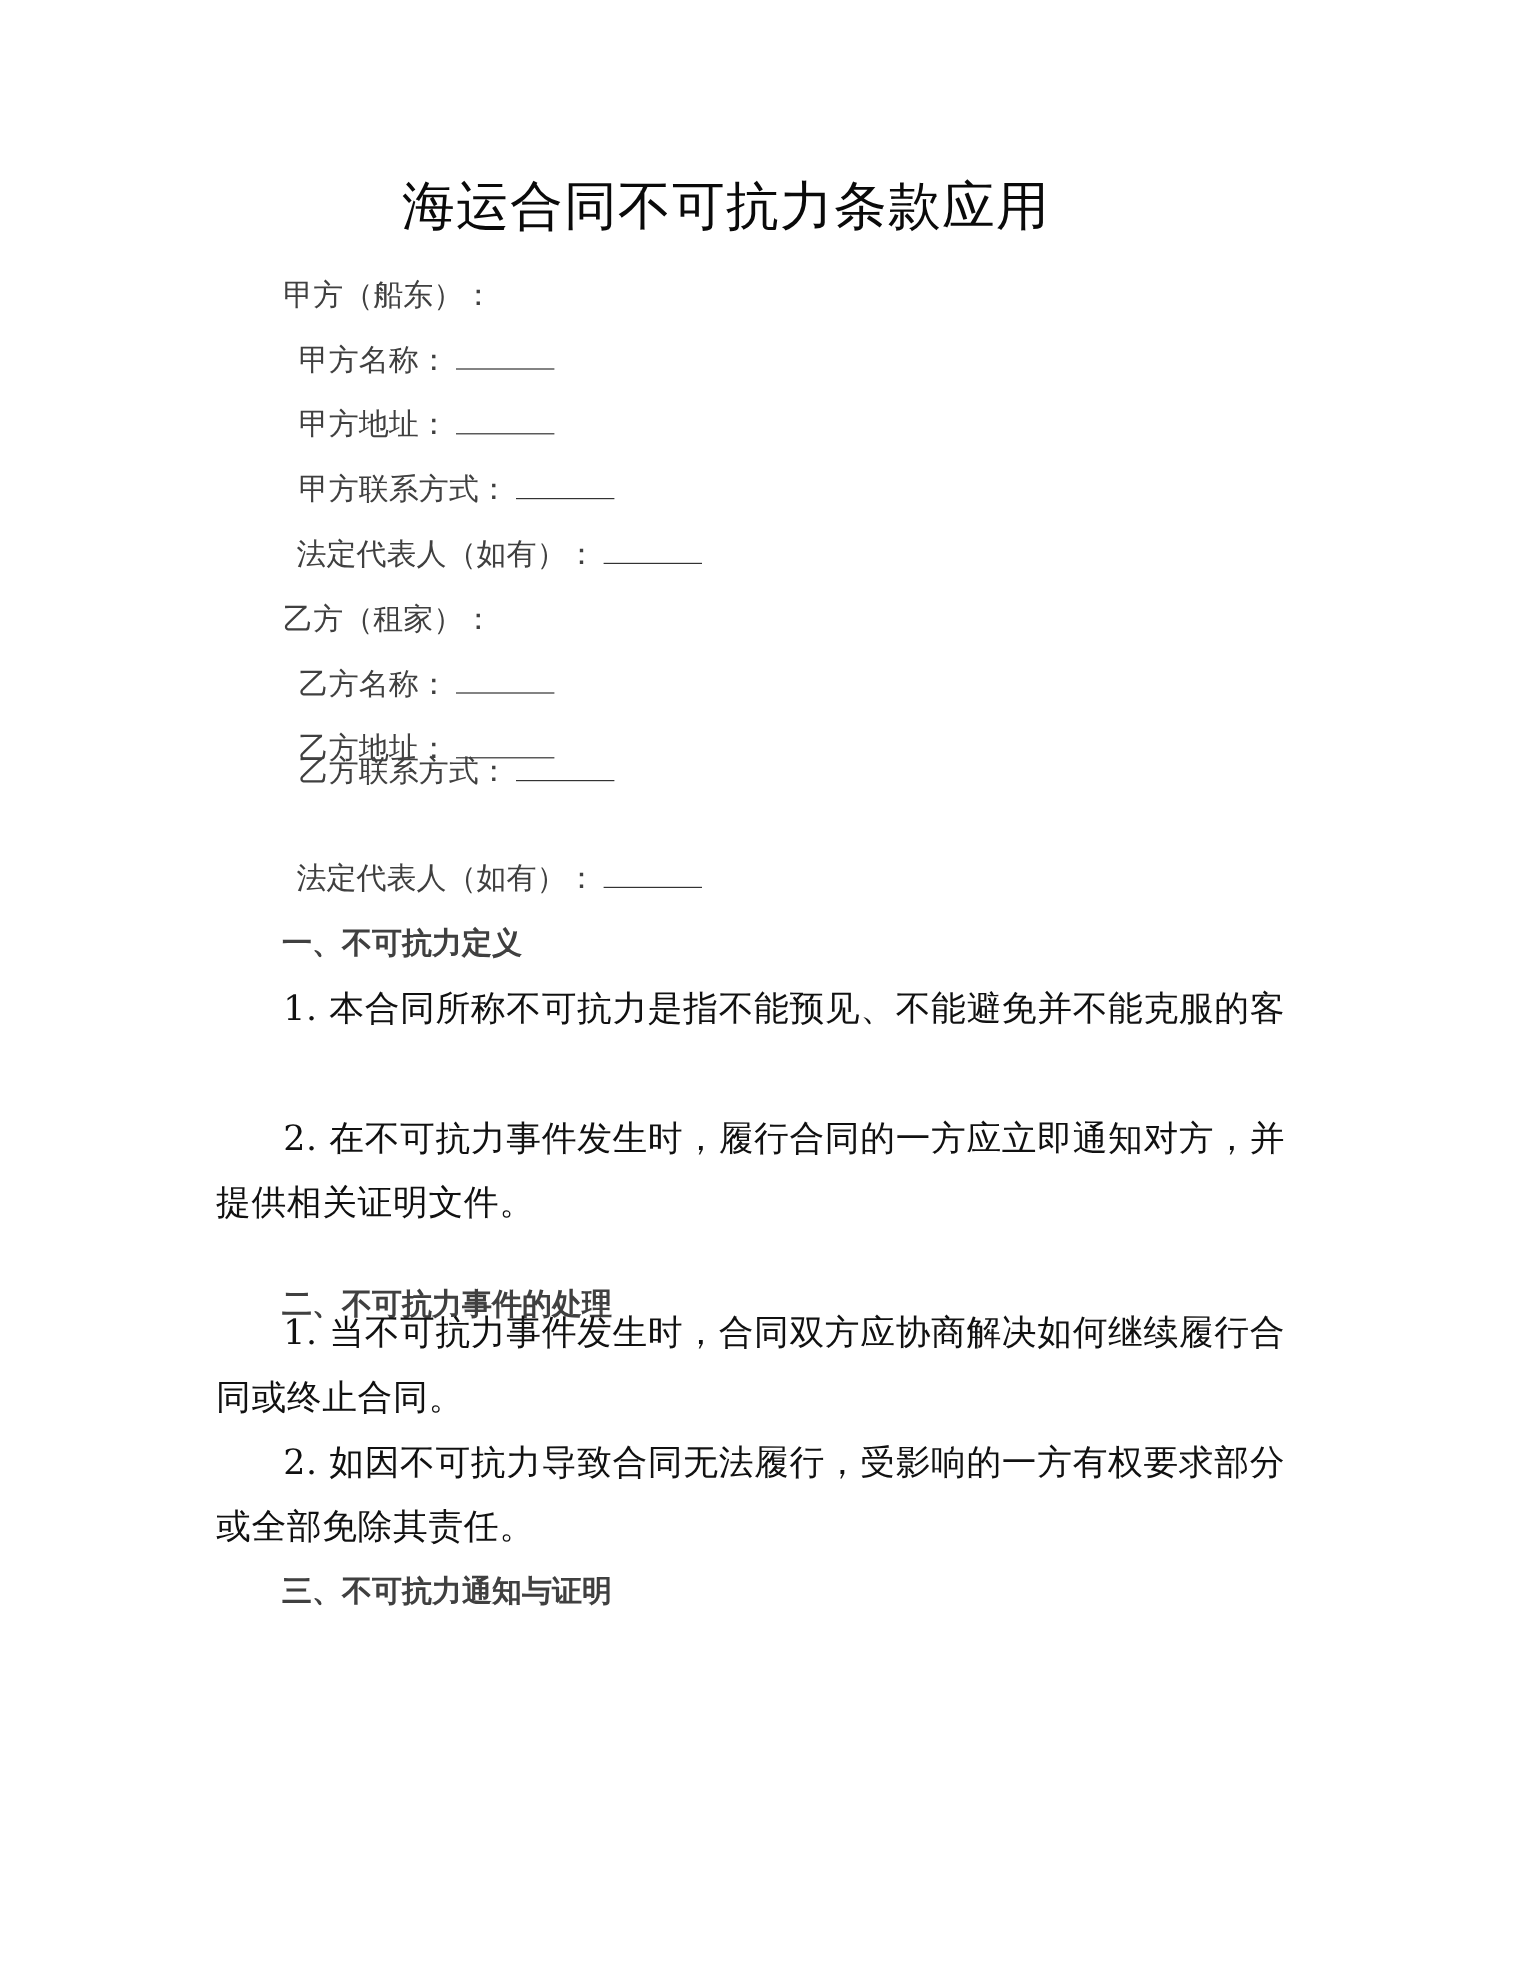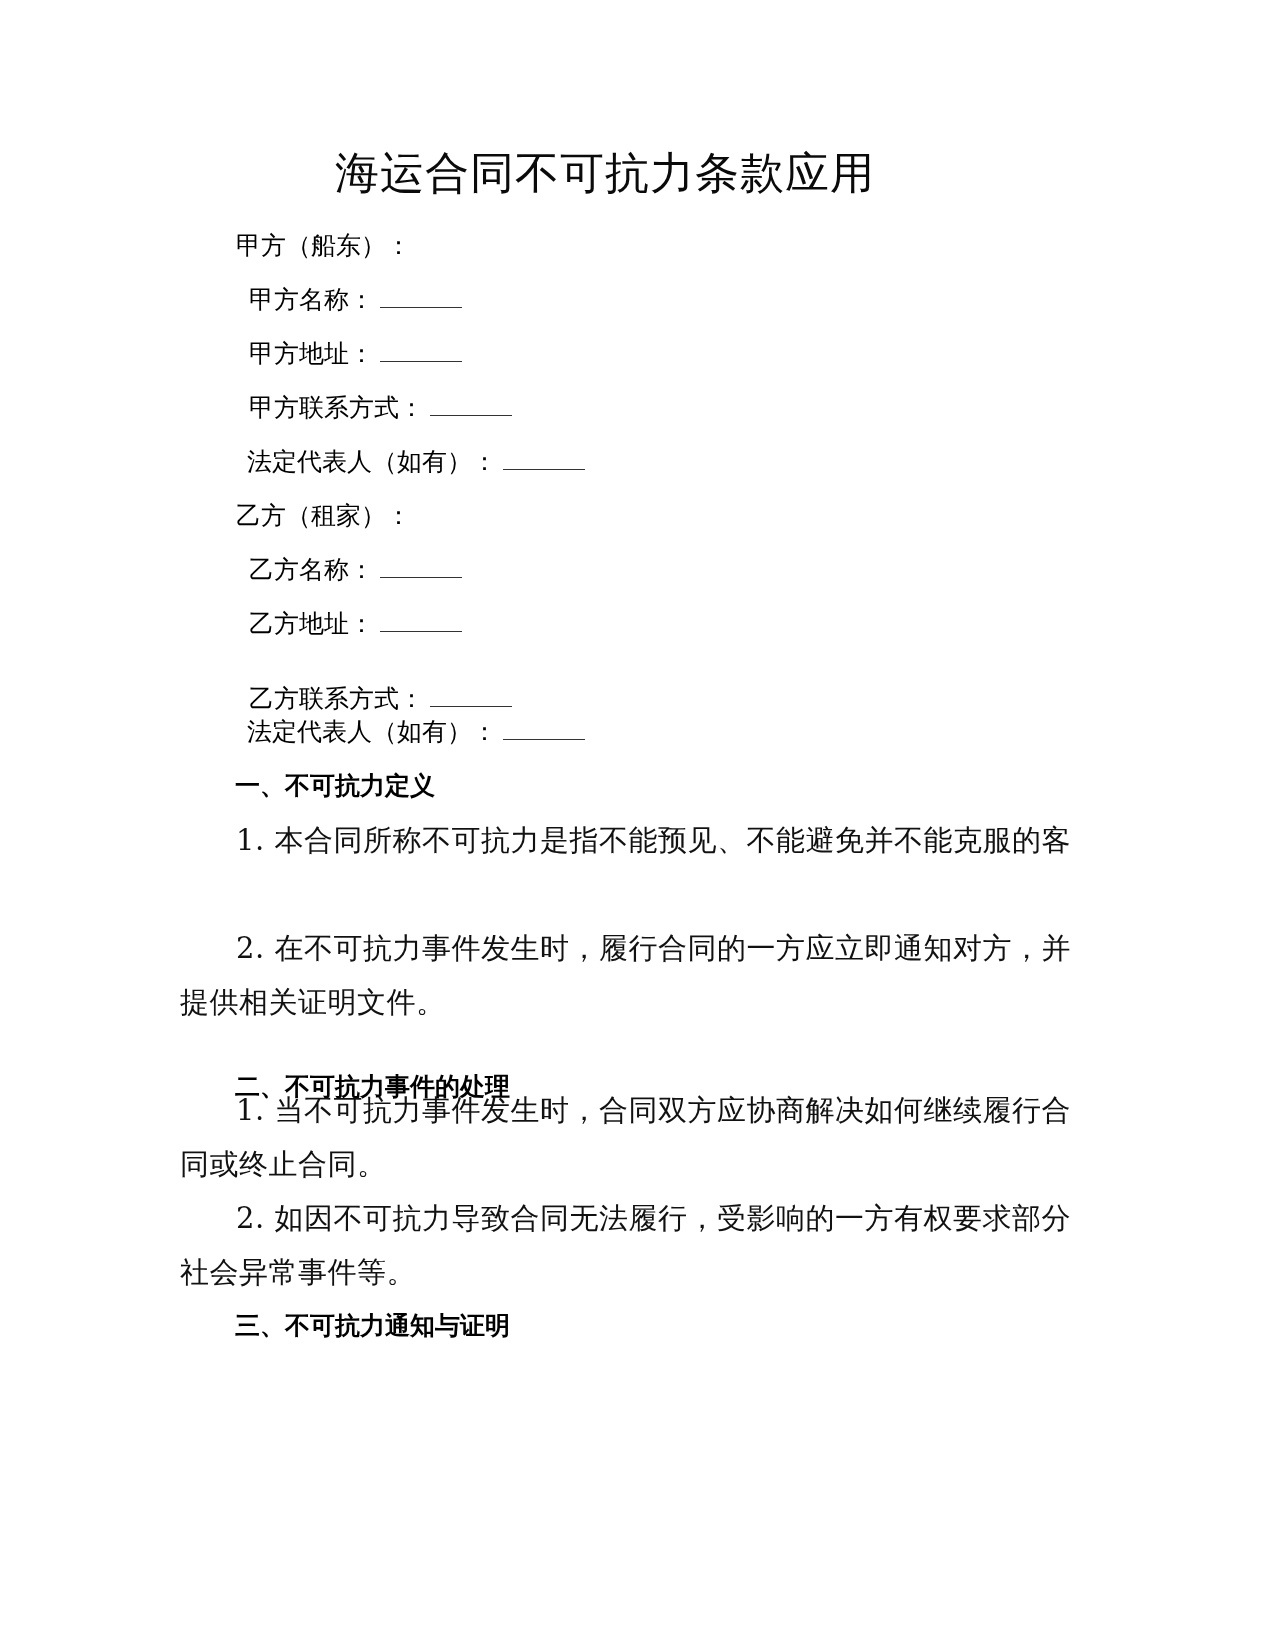--- a/index.html
+++ b/index.html
@@ -31,21 +31,21 @@
       line-height: 60px;
       letter-spacing: 1px;
       font-weight: normal;
       color: #0a0a0a;
     }
     .line {
       position: absolute;
       font-size: 25px;
       line-height: 34px;
       white-space: nowrap;
-      color: #000000;
+      color: #404040;
     }
     .blank {
       display: inline-block;
       width: 82px;
       border-bottom: 1.5px solid #333333;
       height: 22px;
       vertical-align: baseline;
       margin-left: 6px;
     }
     .heading {
@@ -89,38 +89,38 @@
   <div class="line" style="left:236px; top:499px;">乙方（租家）：</div>
 
   <div class="line" style="left:249px; top:553px;text-align:right;">
     <span>乙方名称：</span><span class="blank"></span>
   </div>
 
   <div class="line" style="left:249px; top:607px;">
     <span>乙方地址：</span><span class="blank"></span>
   </div>
 
-  <div class="line" style="left:249px; top:682px;">
+  <div class="line" style="left:249px; top:628px;font-family:Liberation Mono, monospace;">
     <span>乙方联系方式：</span><span class="blank"></span>
   </div>
 
   <div class="line" style="left:247px; top:715px;">
     <span>法定代表人（如有）：</span><span class="blank"></span>
   </div>
 
   <div class="line heading" style="left:235px; top:769px;">一、不可抗力定义</div>
 
   <div class="para-line" style="left:236px; top:823px;">1. 本合同所称不可抗力是指不能预见、不能避免并不能克服的客</div>
 
   <div class="para-line" style="left:236px; top:931px;">2. 在不可抗力事件发生时，履行合同的一方应立即通知对方，并</div>
   <div class="para-line" style="left:180px; top:985px;">提供相关证明文件。</div>
 
   <div class="line heading" style="left:235px; top:1070px;">二、不可抗力事件的处理</div>
 
   <div class="para-line" style="left:236px; top:1093px;">1. 当不可抗力事件发生时，合同双方应协商解决如何继续履行合</div>
   <div class="para-line" style="left:180px; top:1147px;">同或终止合同。</div>
 
   <div class="para-line" style="left:236px; top:1201px;">2. 如因不可抗力导致合同无法履行，受影响的一方有权要求部分</div>
-  <div class="para-line" style="left:180px; top:1255px;">社会异常事件等。</div>
+  <div class="para-line" style="left:180px; top:1255px;">或全部免除其责任。</div>
 
   <div class="line heading" style="left:235px; top:1309px;">三、不可抗力通知与证明</div>
 
 </div>
 
 </body></html>

